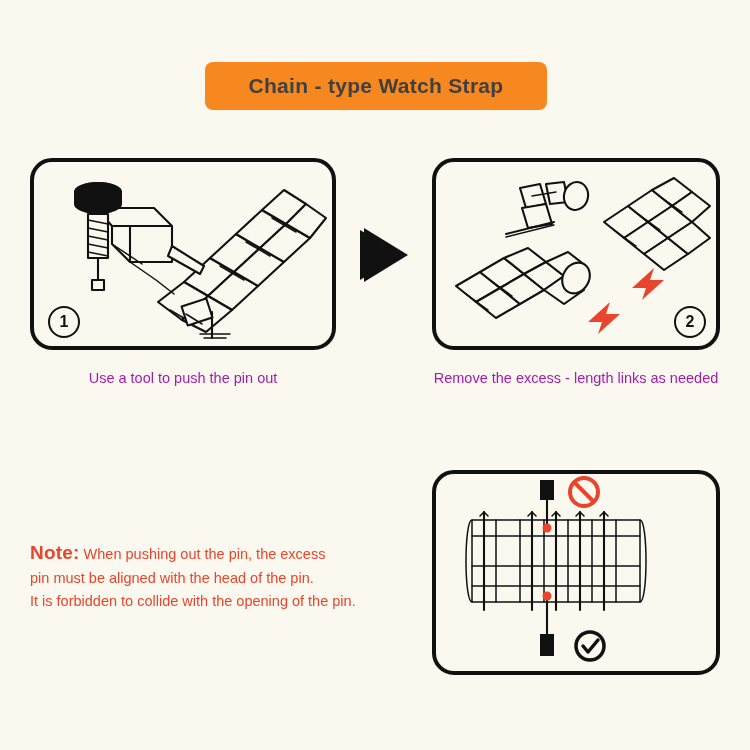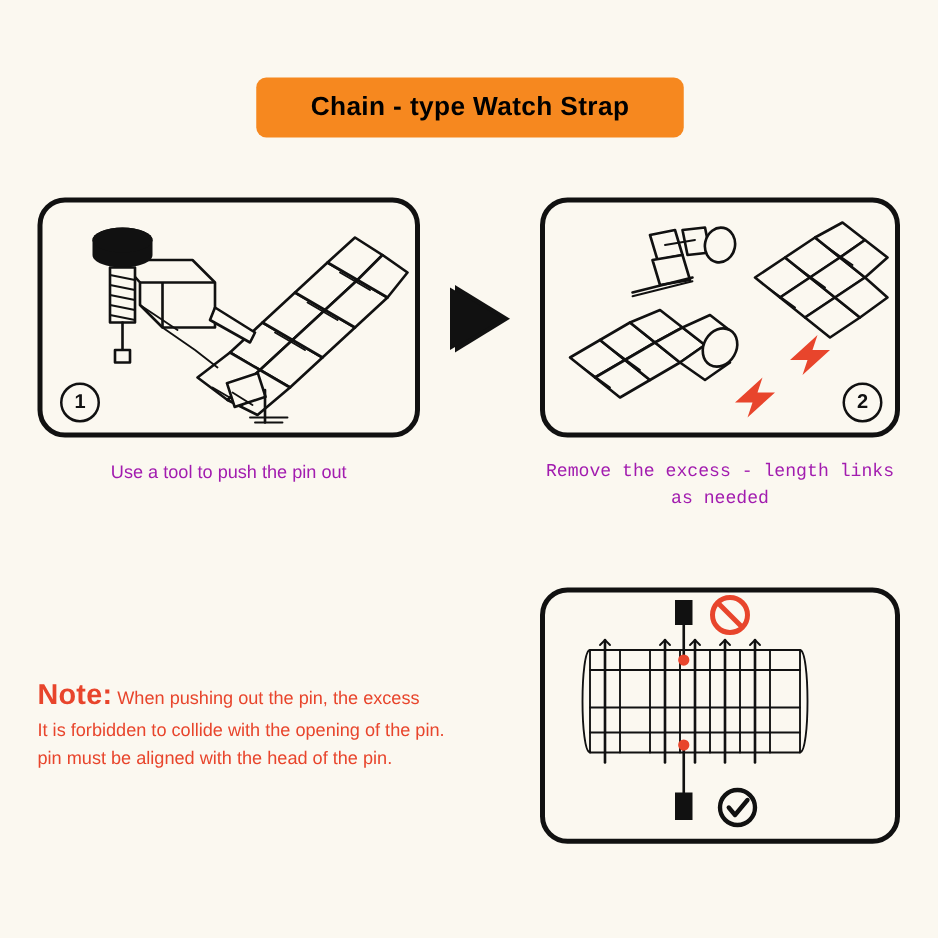--- a/index.html
+++ b/index.html
@@ -27,21 +27,21 @@
     top: 62px;
     width: 342px;
     height: 48px;
     background: #f6881f;
     border-radius: 8px;
     display: flex;
     align-items: center;
     justify-content: center;
   }
   .title-banner span {
-    color: #000000;
+    color: #404040;
     font-size: 21px;
     font-weight: bold;
     letter-spacing: 0.3px;
   }
 
   
   .panel {
     position: absolute;
     border: 4px solid #111111;
     border-radius: 22px;
@@ -93,21 +93,20 @@
   }
   #caption-1 {
     left: 30px;
     top: 368px;
     width: 306px;
   }
   #caption-2 {
     left: 424px;
     top: 368px;
     width: 304px;
-    font-family: Liberation Mono, monospace;
   }
 
   
   .big-arrow {
     position: absolute;
     left: 358px;
     top: 226px;
     width: 54px;
     height: 58px;
   }
@@ -116,21 +115,21 @@
   .note {
     position: absolute;
     left: 30px;
     top: 538px;
     width: 380px;
     color: #e8452c;
     font-size: 14.5px;
     line-height: 1.55;
   }
   .note b {
-    font-size: 23px;
+    font-size: 19px;
     font-weight: bold;
     color: #e8452c;
     letter-spacing: 0.2px;
   }
   .note .note-line {
     display: block;
   }
   .note-inline {
     display: inline;
   }
@@ -260,22 +259,22 @@
         <path class="red" d="M152,160 L174,140 L170,152 L184,152 L162,172 L166,160 Z"></path>
       </g>
     </svg>
   </div>
   <div class="step-badge" id="badge-2">2</div>
   <div class="caption" id="caption-2">Remove the excess - length links as needed</div>
 
   <div class="note">
     <span class="note-inline"><b>Note:</b>
     <span>When pushing out the pin, the excess</span></span>
+    <span class="note-line">pin must be aligned with the head of the pin.</span>
     <span class="note-line">It is forbidden to collide with the opening of the pin.</span>
-    <span class="note-line">pin must be aligned with the head of the pin.</span>
   </div>
 
   <div class="panel" id="panel-3">
     <svg width="280" height="197" viewBox="0 0 280 197">
 
       <g>
         <rect class="fillw-thin" x="36" y="46" width="168" height="82"></rect>
         <path class="ln-thin" d="M36,62 L204,62 M36,92 L204,92 M36,112 L204,112"></path>
         <path class="ln-thin" d="M60,46 L60,128 M84,46 L84,128 M108,46 L108,128 M132,46 L132,128 M156,46 L156,128 M180,46 L180,128"></path>
 

